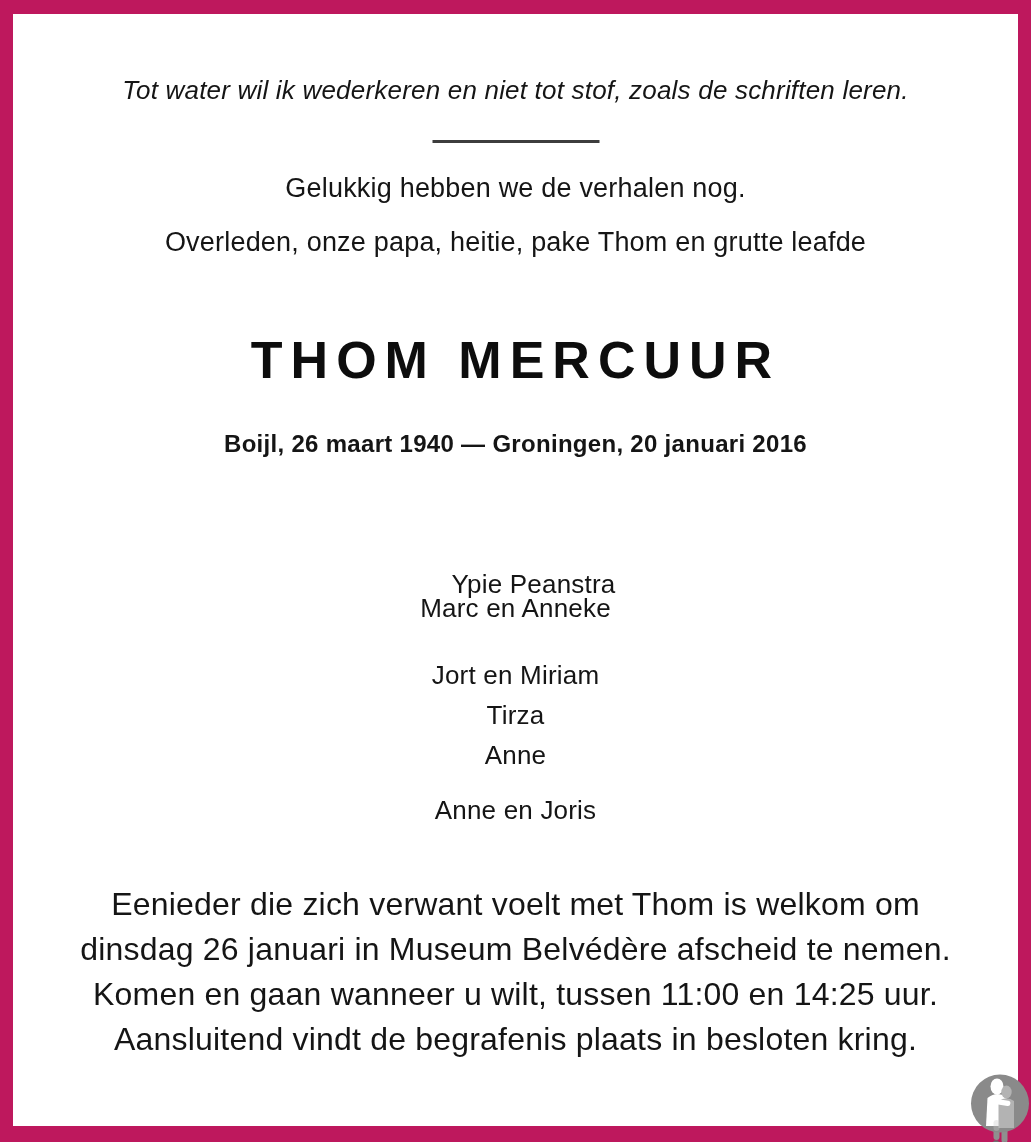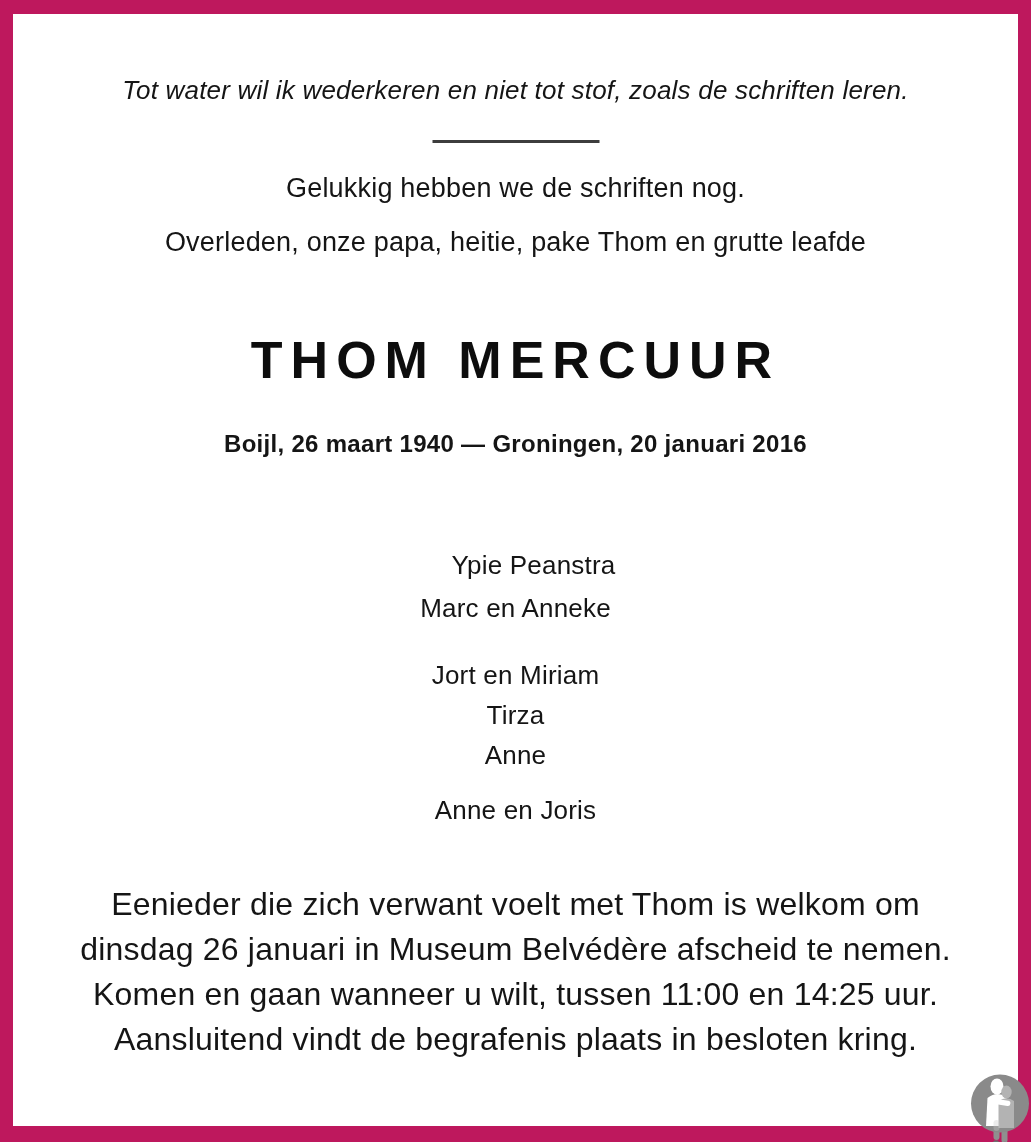--- a/index.html
+++ b/index.html
@@ -68,21 +68,21 @@
     font-size: 24px;
     line-height: 30px;
     font-weight: 700;
     letter-spacing: 0.3px;
   }
   .name-group {
     font-size: 26px;
     line-height: 40px;
     letter-spacing: 0.2px;
   }
-  .group-1 { top: 531px; padding-left: 36px; }
+  .group-1 { top: 550px; padding-left: 36px; }
   .group-2 { top: 574px; }
   .group-3 { top: 641px; }
   .group-4 { top: 776px; }
   .closing {
     top: 868px;
     font-size: 32px;
     line-height: 45px;
     letter-spacing: 0.2px;
   }
   .logo {
@@ -97,21 +97,21 @@
 </head>
 <body>
 
 <div class="frame">
   <div class="card">
 
     <div class="quote">Tot water wil ik wederkeren en niet tot stof, zoals de schriften leren.</div>
 
     <div class="divider"></div>
 
-    <div class="intro intro-1">Gelukkig hebben we de schriften nog.</div>
+    <div class="intro intro-1">Gelukkig hebben we de verhalen nog.</div>
 
     <div class="intro intro-2">Overleden, onze papa, heitie, pake Thom en grutte leafde</div>
 
     <h1 class="deceased-name">THOM MERCUUR</h1>
 
     <div class="dates">Boijl, 26 maart 1940  —  Groningen, 20 januari 2016</div>
 
     <div class="name-group group-1">
       <div>Ypie Peanstra</div>
     </div>

